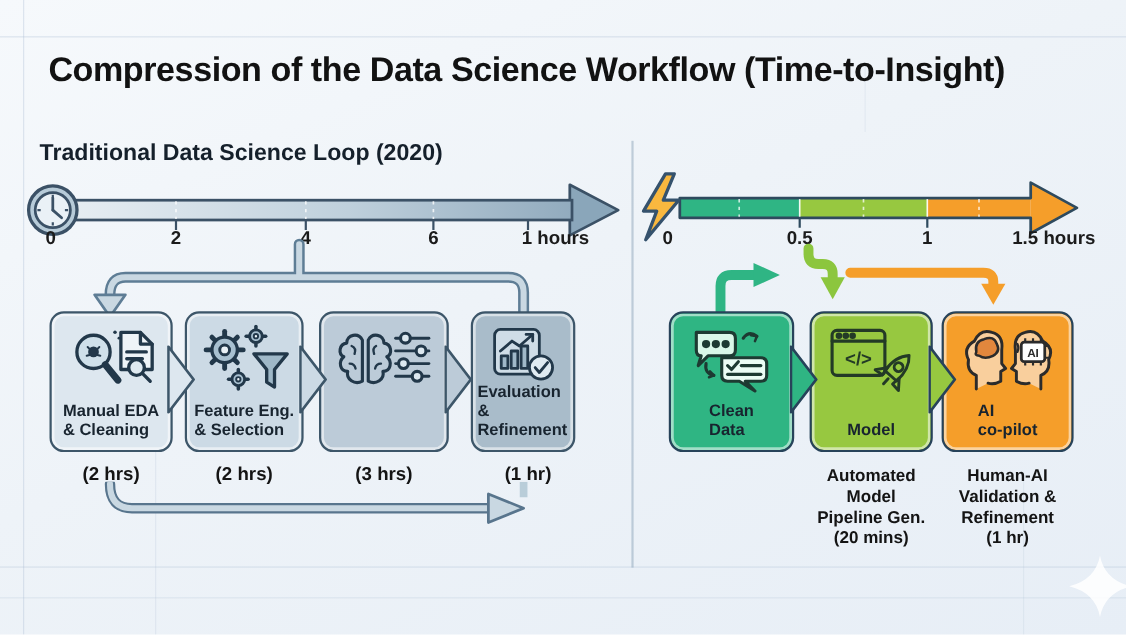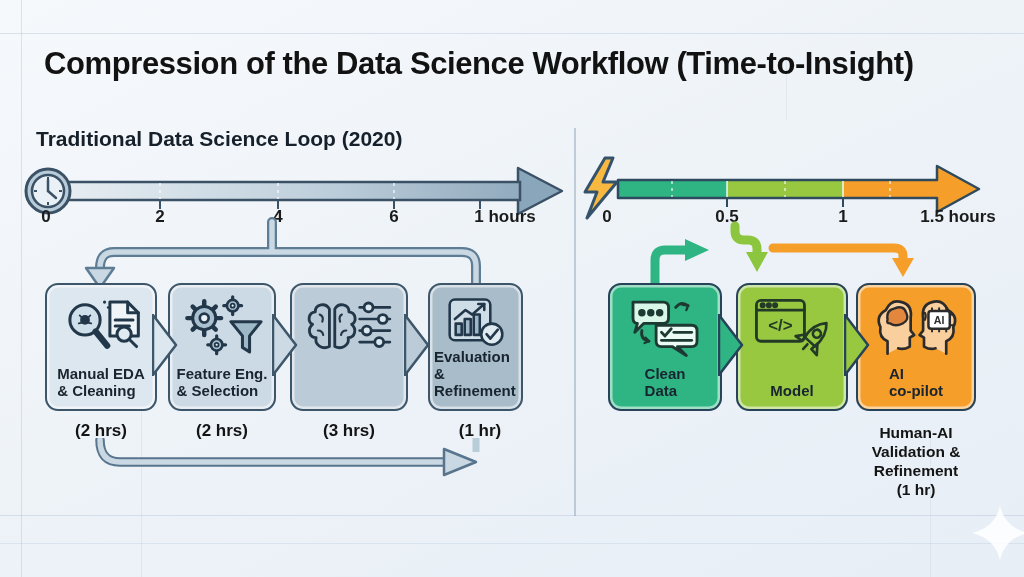--- a/index.html
+++ b/index.html
@@ -330,20 +330,24 @@
 co-pilot</div>
   </div>
 
   <svg class="chev" style="left:718px;" width="26" height="62" viewBox="0 0 26 62">
     <polygon points="1,1 24,31 1,61" fill="#2fb583" stroke="#27435a" stroke-width="2.5" stroke-linejoin="round"></polygon>
     </svg>
   <svg class="chev" style="left:844px;" width="26" height="62" viewBox="0 0 26 62">
     <polygon points="1,1 24,31 1,61" fill="#97c840" stroke="#27435a" stroke-width="2.5" stroke-linejoin="round"></polygon>
     </svg>
 
+  <div class="caption cap-right" style="left:792px;width:160px;">Automated
+Model
+Pipeline Gen.
+(20 mins)</div>
   <div class="caption cap-right" style="left:916px;width:160px;">Human-AI
 Validation &amp;
 Refinement
 (1 hr)</div>
 
   <svg class="absvg" style="left:972px;top:505px;" width="56" height="56" viewBox="0 0 56 56">
     <path d="M28,0 Q32,22 56,28 Q32,34 28,56 Q24,34 0,28 Q24,22 28,0 Z" fill="rgba(255,255,255,0.85)"></path>
   </svg>
 
 </div>

